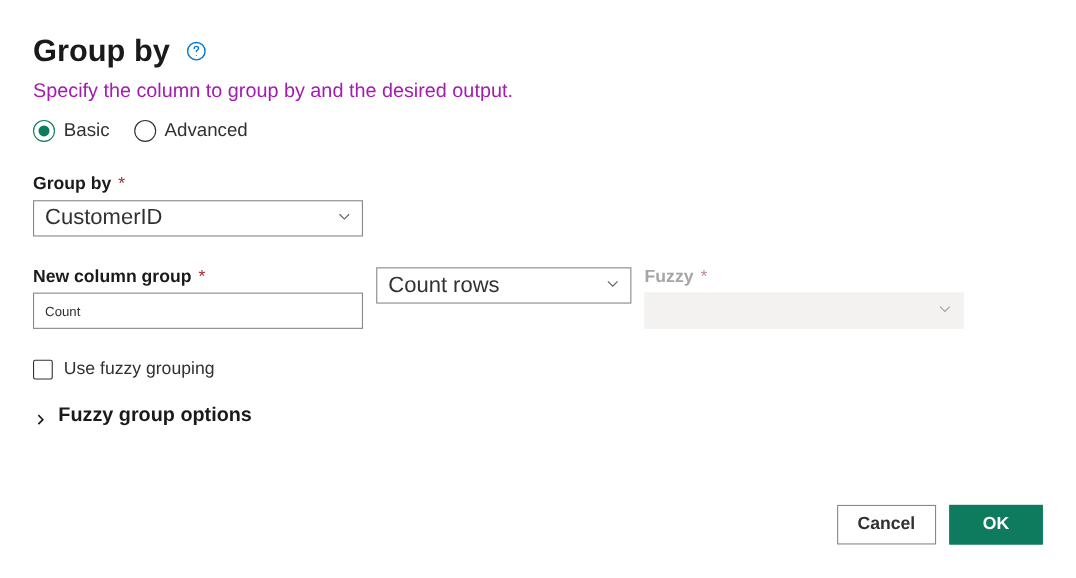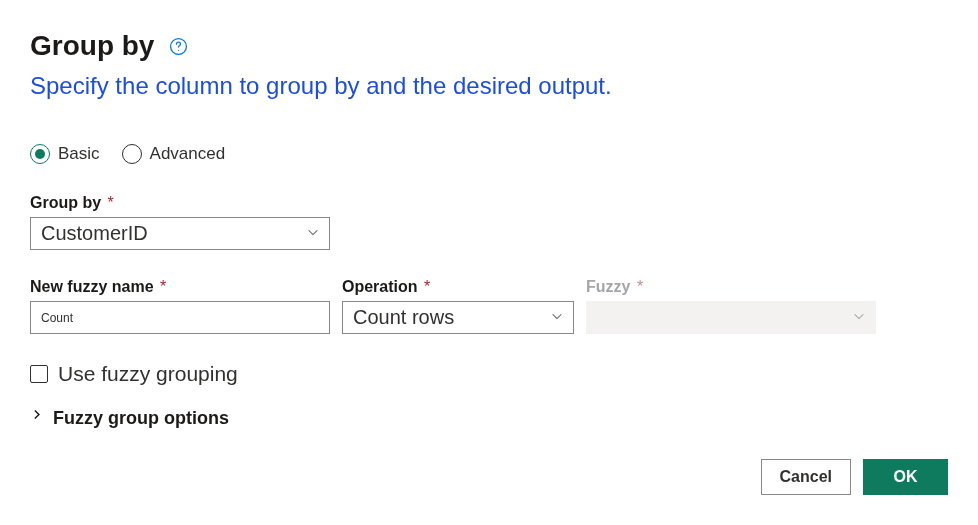--- a/index.html
+++ b/index.html
@@ -30,23 +30,23 @@
     .help-icon {
       width: 20px;
       height: 20px;
       display: inline-flex;
       align-items: center;
       justify-content: center;
       color: #0078d4;
       cursor: pointer;
     }
     .subtitle {
-      font-size: 24px;
-      color: #1d4ed8;
-      margin-bottom: 44px;
+      font-size: 18px;
+      color: #a21caf;
+      margin-bottom: 16px;
     }
     .radio-row {
       display: flex;
       gap: 22px;
       margin-bottom: 30px;
     }
     .radio-option {
       display: flex;
       align-items: flex-start;
       gap: 8px;
@@ -146,32 +146,32 @@
     .field-col {
       display: flex;
       flex-direction: column;
     }
     .checkbox-row {
       display: flex;
       align-items: center;
       gap: 10px;
       margin-bottom: 22px;
       cursor: pointer;
-      font-size: 21px;
+      font-size: 16px;
     }
     .checkbox {
       width: 18px;
       height: 18px;
       border: 1px solid #323130;
       border-radius: 2px;
       flex-shrink: 0;
     }
     .expander-row {
       display: flex;
-      align-items: flex-start;
+      align-items: flex-end;
       gap: 10px;
       cursor: pointer;
       font-size: 18px;
       font-weight: 600;
       color: #1b1a19;
     }
     .chevron-right {
       display: inline-flex;
       align-items: center;
       color: #1b1a19;
@@ -240,29 +240,26 @@
       <svg width="14" height="14" viewBox="0 0 16 16" fill="none" stroke="currentColor" stroke-width="1.2">
           <path d="M3 6l5 5 5-5"></path>
         </svg>
     </span>
   </div>
 </div>
 
 <div class="triple-row">
   <div class="field-col">
     <label class="field-label">
-      <span>New fuzzy name</span><span class="required-star">&nbsp;*</span>
+      <span>New column group</span><span class="required-star">&nbsp;*</span>
     </label>
     <input type="text" class="text-input" value="Count" style="">
   </div>
 
   <div class="field-col">
-    <label class="field-label">
-      <span>Operation</span><span class="required-star">&nbsp;*</span>
-    </label>
     <div class="select-wrap" style="width:232px">
       <div class="select-input">Count rows</div>
       <span class="chevron-down">
         <svg width="14" height="14" viewBox="0 0 16 16" fill="none" stroke="currentColor" stroke-width="1.2">
             <path d="M3 6l5 5 5-5"></path>
           </svg>
       </span>
     </div>
   </div>
 

